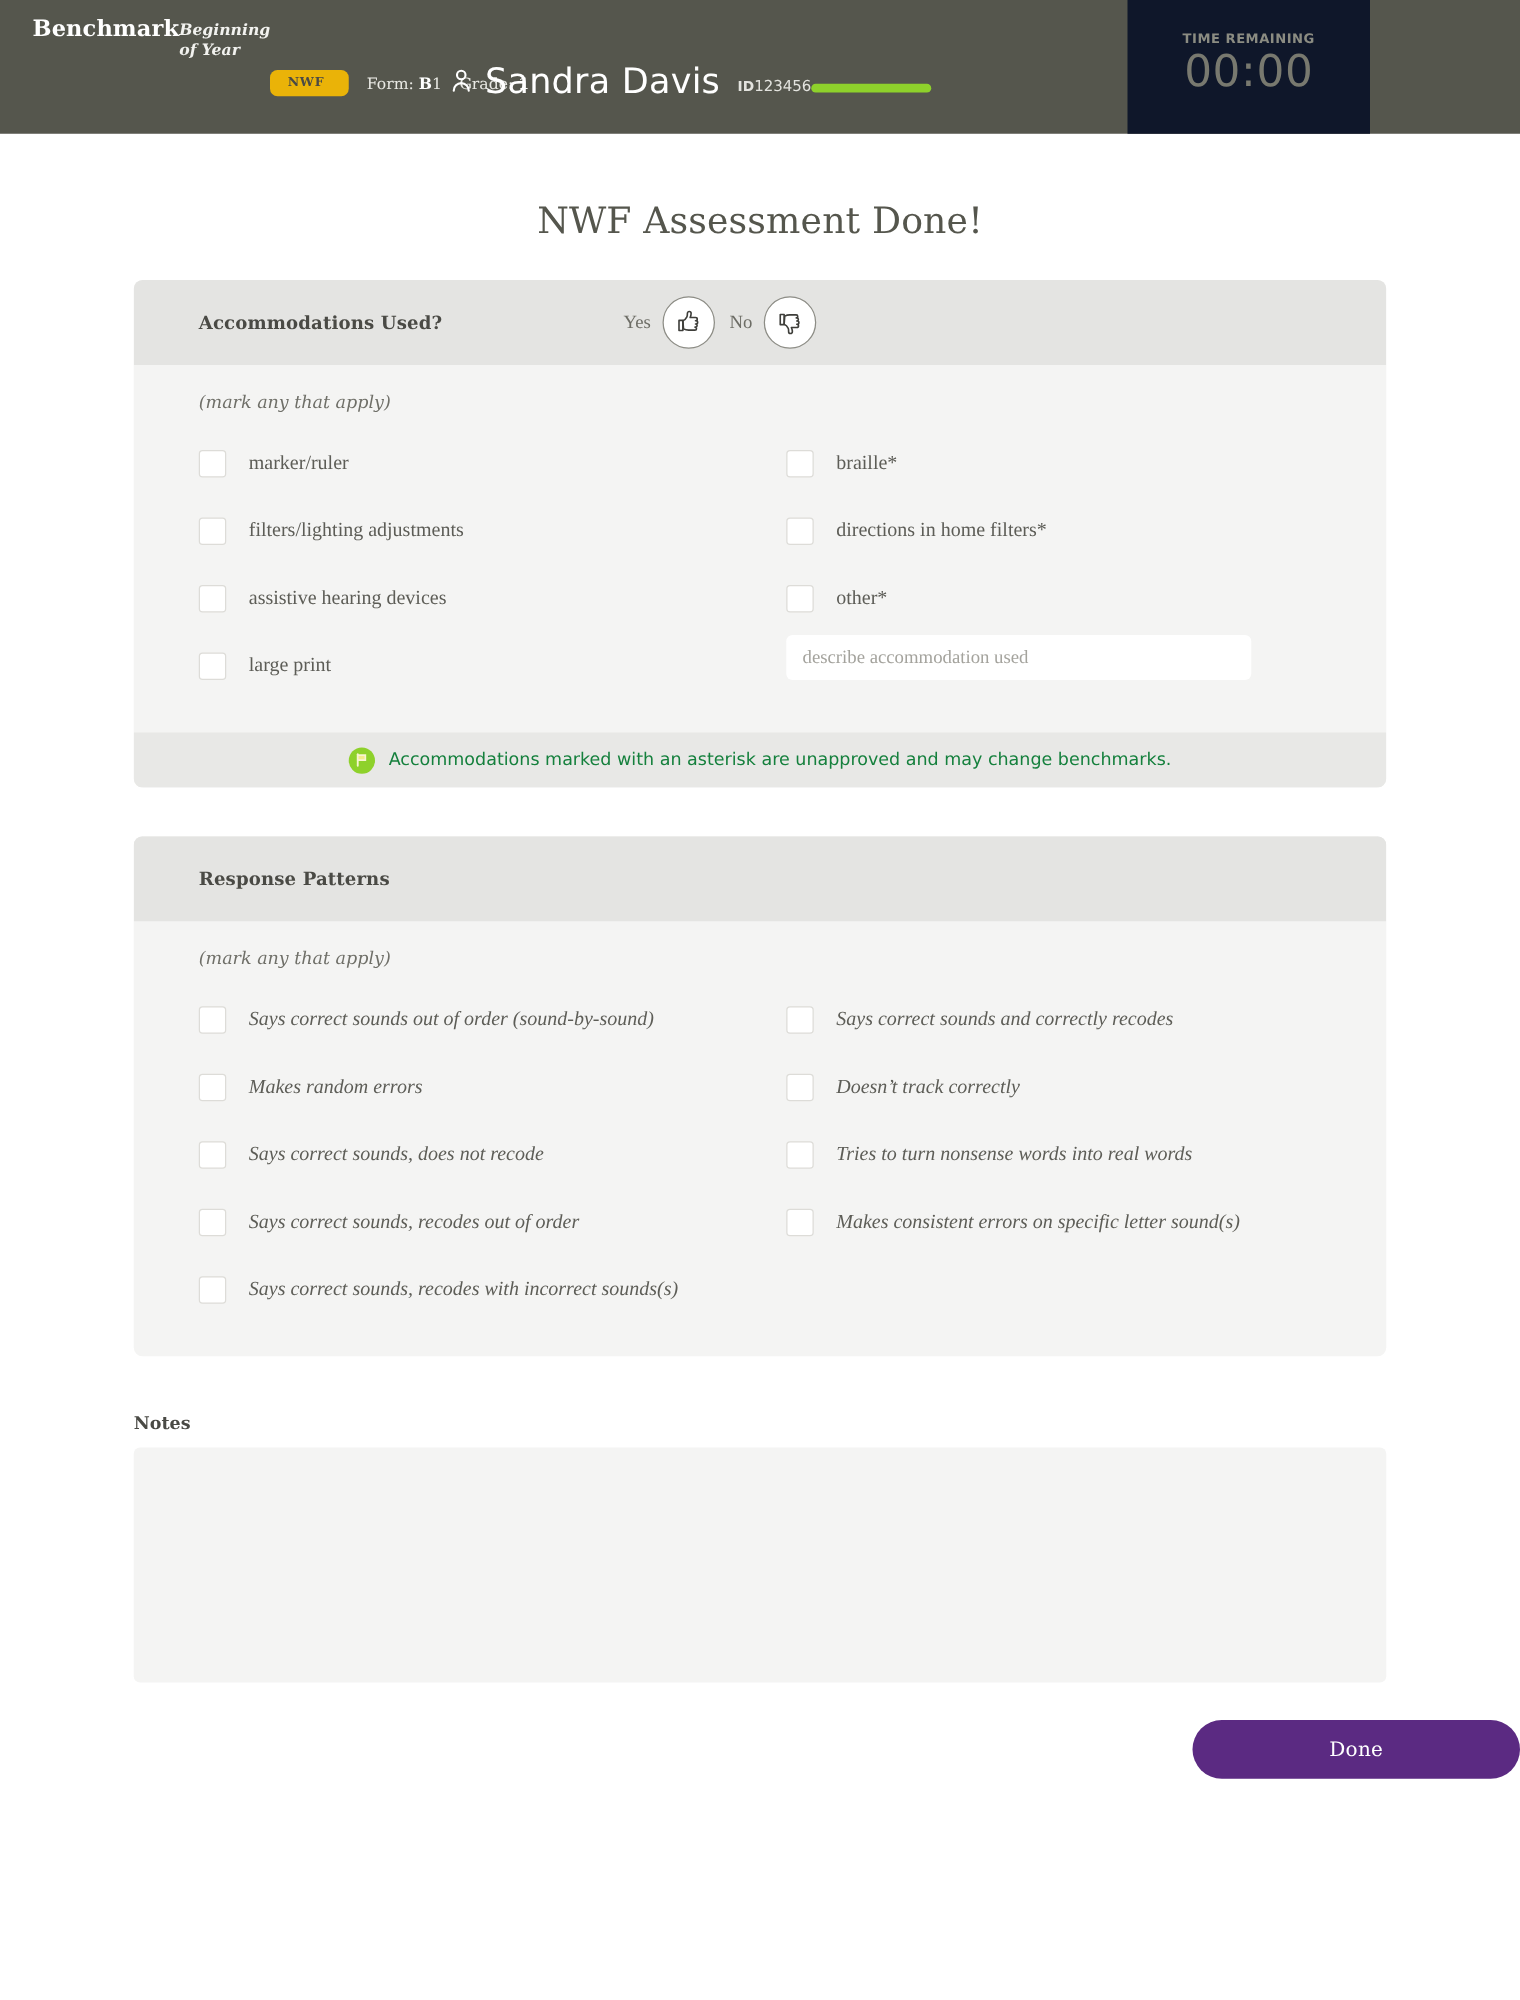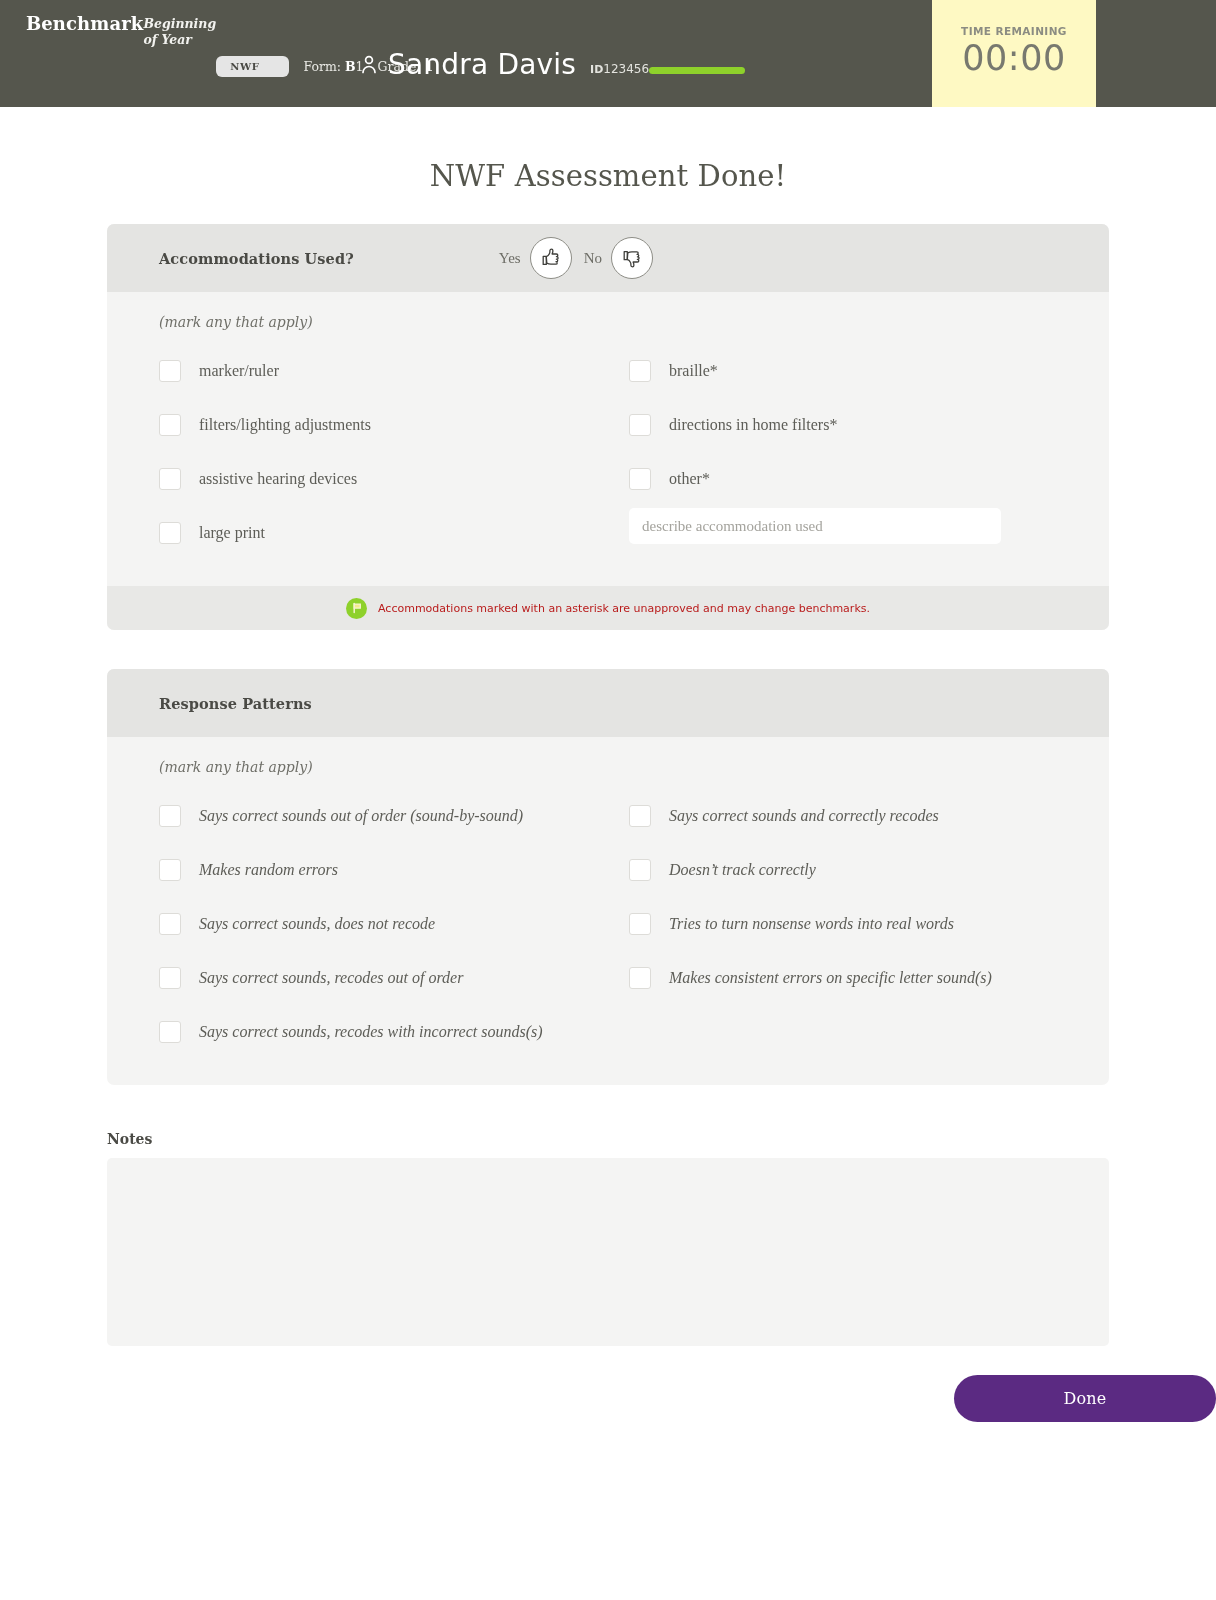--- a/index.html
+++ b/index.html
@@ -45,27 +45,27 @@
     line-height: 16px;
     margin-top: 2px;
   }
   .meta-row {
     display: flex;
     align-items: center;
     margin-top: 12px;
     gap: 14px;
   }
   .nwf-badge {
-    background: #e5e5e5;
+    background: #eab308;
     color: #4a4a45;
     font-family: "DejaVu Serif", serif;
     font-weight: bold;
     font-size: 10px;
     letter-spacing: 0.6px;
-    padding: 5px 30px 5px 14px;
+    padding: 5px 20px 5px 14px;
     border-radius: 6px;
     min-width: 56px;
     text-align: center;
   }
   .meta-item {
     font-family: "DejaVu Serif", serif;
     font-size: 12.5px;
     color: #e9e9e4;
     white-space: nowrap;
   }
@@ -102,23 +102,23 @@
   .student-id b { font-weight: bold; font-size: 11px; }
   .green-underline {
     width: 96px;
     height: 7px;
     border-radius: 4px;
     background: #8ed12b;
     margin-top: 10px;
   }
 
   .timer-box {
-    width: 164px;
+    width: 194px;
     margin: 0 120px 0 0;
-    background: #fef9c3;
+    background: #0f172a;
     display: flex;
     flex-direction: column;
     align-items: center;
     justify-content: center;
     padding-bottom: 6px;
     text-align: right;
   }
   .timer-label {
     font-family: "DejaVu Sans", sans-serif;
     font-weight: bold;
@@ -254,22 +254,22 @@
     width: 21px; height: 21px;
     border-radius: 50%;
     background: #8ed12b;
     display: flex;
     align-items: center;
     justify-content: center;
     flex: 0 0 auto;
   }
   .asterisk-text {
     font-family: "DejaVu Sans", sans-serif;
-    font-size: 11px;
-    color: #b91c1c;
+    font-size: 14px;
+    color: #15803d;
   }
 
   .rp-row { height: 54px; font-style: italic; }
 
   
   .notes-wrap { width: 1002px; margin: 46px auto 0 auto; }
   .notes-label {
     font-family: "DejaVu Serif", serif;
     font-weight: bold;
     font-size: 14px;

